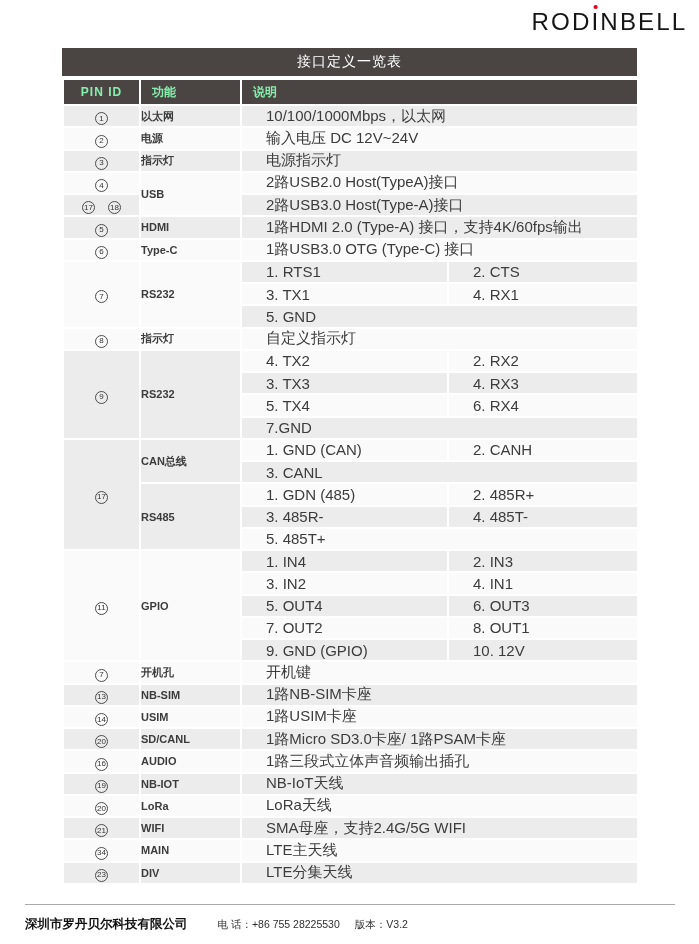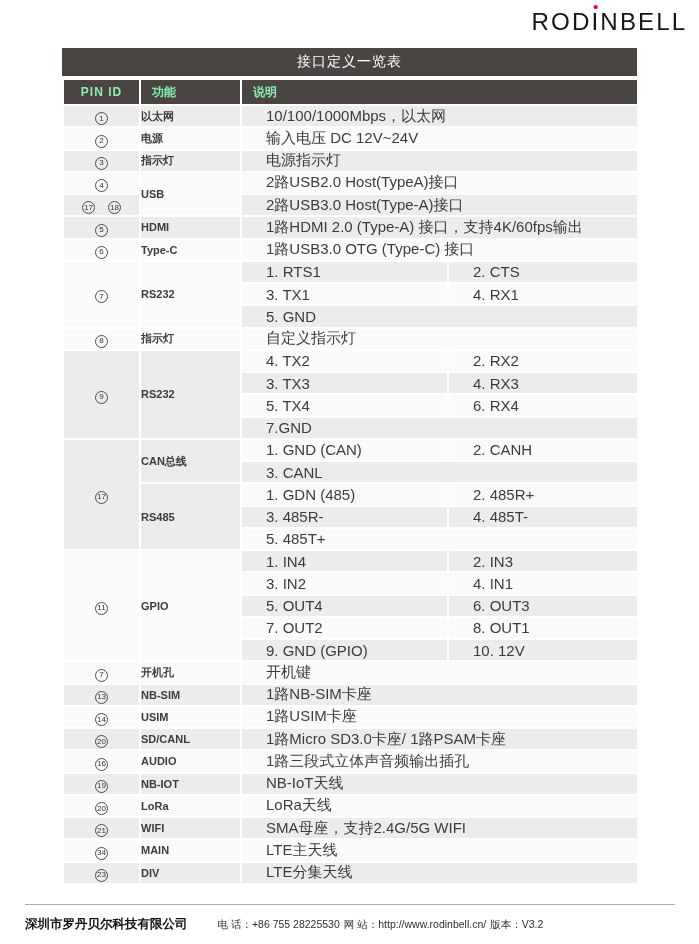--- a/index.html
+++ b/index.html
@@ -58,21 +58,21 @@
   
   .footer-line {
     position:absolute; left:25px; top:904px; width:650px; height:1px;
     background:#a9a9a9;
   }
   .footer {
     position:absolute; left:25px; top:916px; width:660px;
     display:flex; align-items:baseline;
   }
   .footer-company { font-size:12.5px; font-weight:bold; color:#111; }
-  .footer-items { display:flex; gap:4px; margin-left:30px; }
+  .footer-items { display:flex; gap:15px; margin-left:30px; }
   .footer-items span { font-size:10.5px; color:#2f2f2f; }
 </style>
 </head>
 <body>
 
 <div class="logo">
   <span>ROD</span><span class="logo-i"><span class="logo-dot"></span><span>I</span></span><span>NBELL</span>
 </div>
 
 <div class="tbl-wrap">
@@ -262,16 +262,15 @@
       </tr>
     </tbody>
   </table>
 </div>
 
 <div class="footer-line"></div>
 <div class="footer">
   <span class="footer-company">深圳市罗丹贝尔科技有限公司</span>
   <span class="footer-items">
     <span>电 话：+86 755 28225530</span>
-    <span>网 站：http://www.rodinbell.cn/</span>
     <span>版本：V3.2</span>
   </span>
 </div>
 
 </body></html>

